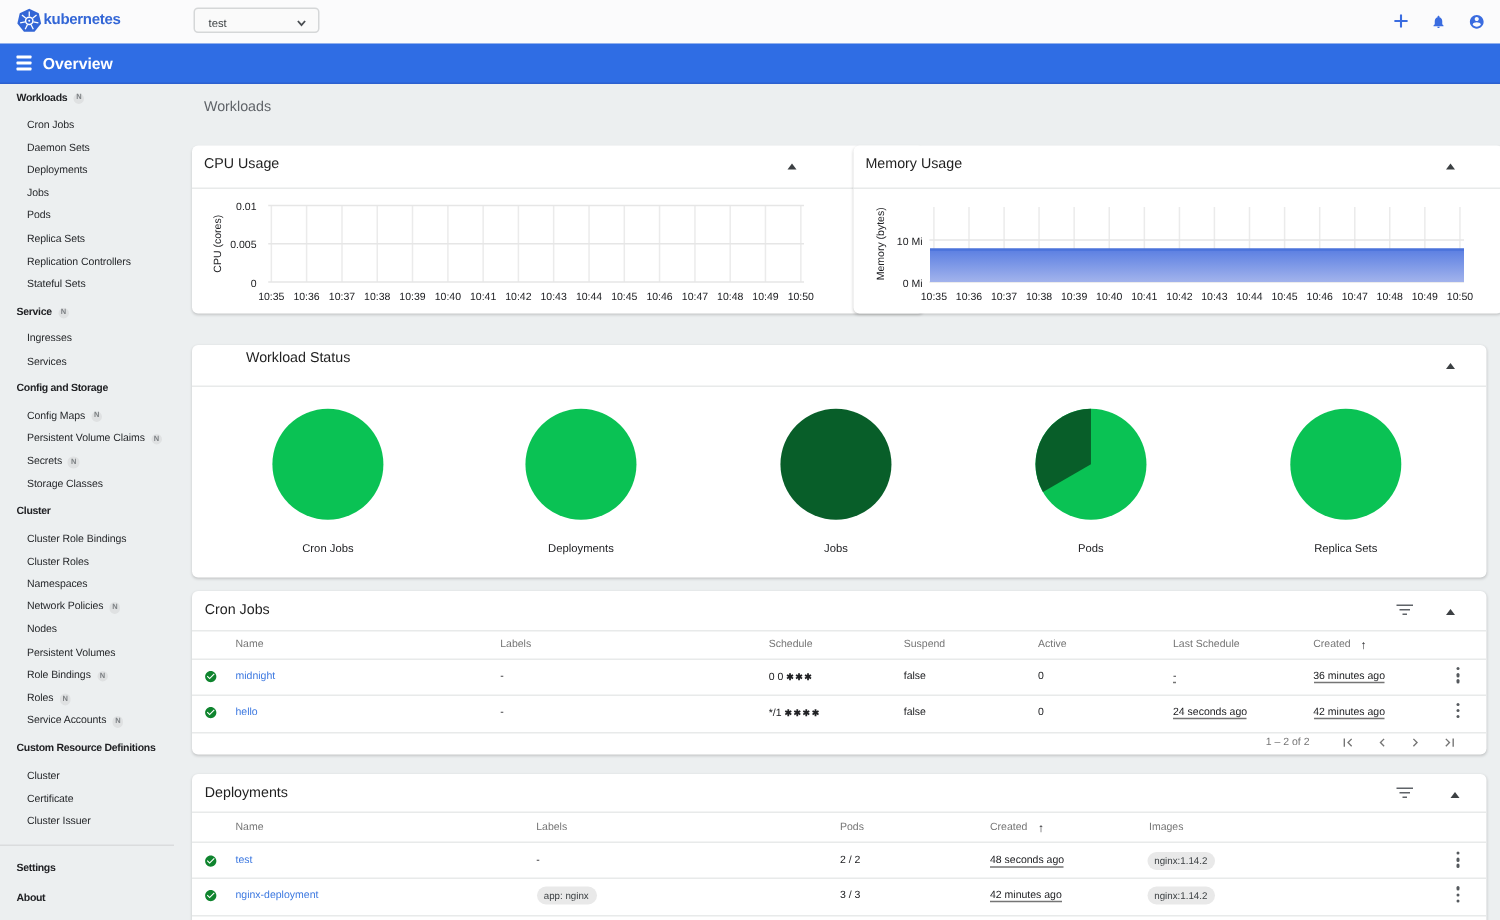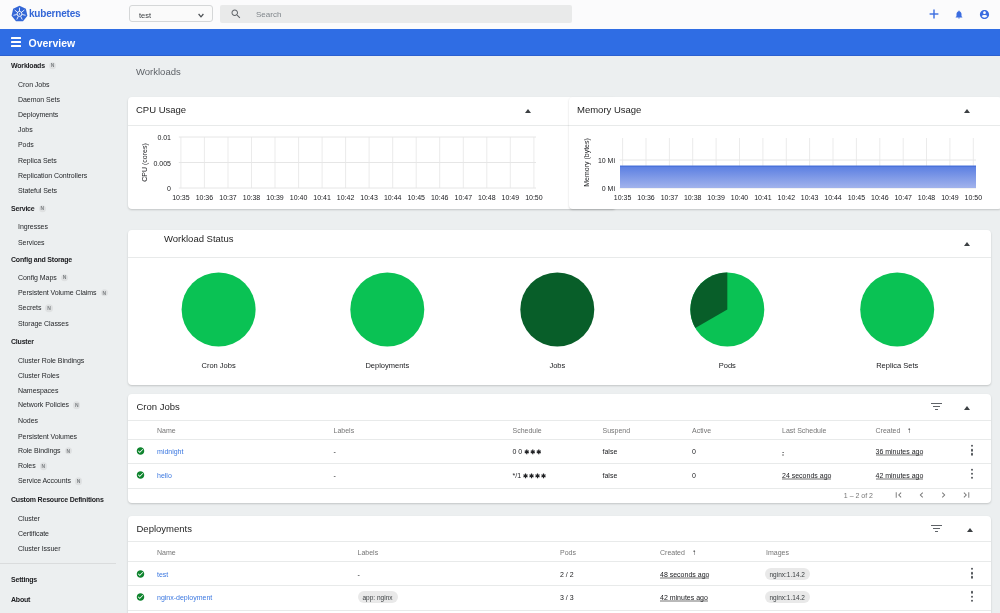--- a/index.html
+++ b/index.html
@@ -66,26 +66,20 @@
         <line x1="11.35" y1="7.03" x2="14.16" y2="4.78"></line>
       </g>
     </svg>
   <div id="logotext">kubernetes</div>
   <div id="nsselect">
       <div class="t">test</div>
       <svg style="position:absolute;right:8px;top:6.5px" width="6" height="5" viewBox="0 0 6 5">
         <polyline points="0.6,1 3,3.8 5.4,1" fill="none" stroke="#4a4e52" stroke-width="1.2"></polyline>
       </svg>
     </div>
-  <div id="searchbox">
-    <svg style="position:absolute;left:10px;top:3px" width="12" height="12" viewBox="0 0 24 24">
-        <path fill="#5f6368" d="M15.5 14h-.79l-.28-.27C15.41 12.59 16 11.11 16 9.5 16 5.91 13.09 3 9.5 3S3 5.91 3 9.5 5.91 16 9.5 16c1.61 0 3.09-.59 4.23-1.57l.27.28v.79l5 4.99L20.49 19l-4.99-5zm-6 0C7.01 14 5 11.99 5 9.5S7.01 5 9.5 5 14 7.01 14 9.5 11.99 14 9.5 14z"></path>
-      </svg>
-    <div class="ph">Search</div>
-  </div>
   <svg class="hicon" style="left:929px;top:9px" width="10" height="10" viewBox="0 0 10 10">
       <g stroke="#3a6ce0" stroke-width="1.4">
         <line x1="5" y1="0.6" x2="5" y2="9.4"></line>
         <line x1="0.6" y1="5" x2="9.4" y2="5"></line>
       </g>
     </svg>
   <svg class="hicon" style="left:953.5px;top:8.5px" width="10" height="11" viewBox="0 0 24 24">
       <path fill="#3a6ce0" d="M12 22c1.1 0 2-.9 2-2h-4c0 1.1.89 2 2 2zm6-6v-5c0-3.07-1.64-5.64-4.5-6.32V4c0-.83-.67-1.5-1.5-1.5s-1.5.67-1.5 1.5v.68C7.63 5.36 6 7.92 6 11v5l-2 2v1h16v-1l-2-2z"></path>
     </svg>
   <svg class="hicon" style="left:979px;top:8.5px" width="11" height="11" viewBox="0 0 24 24">

